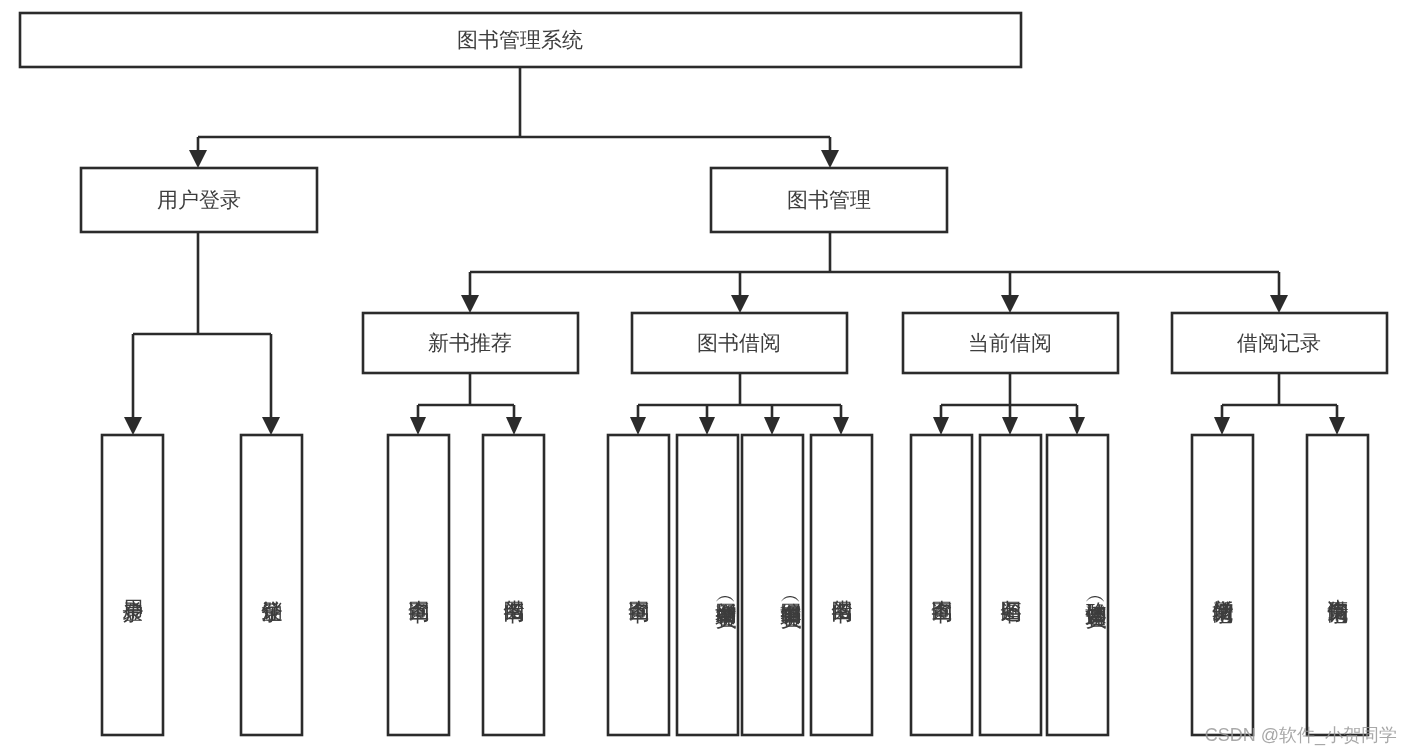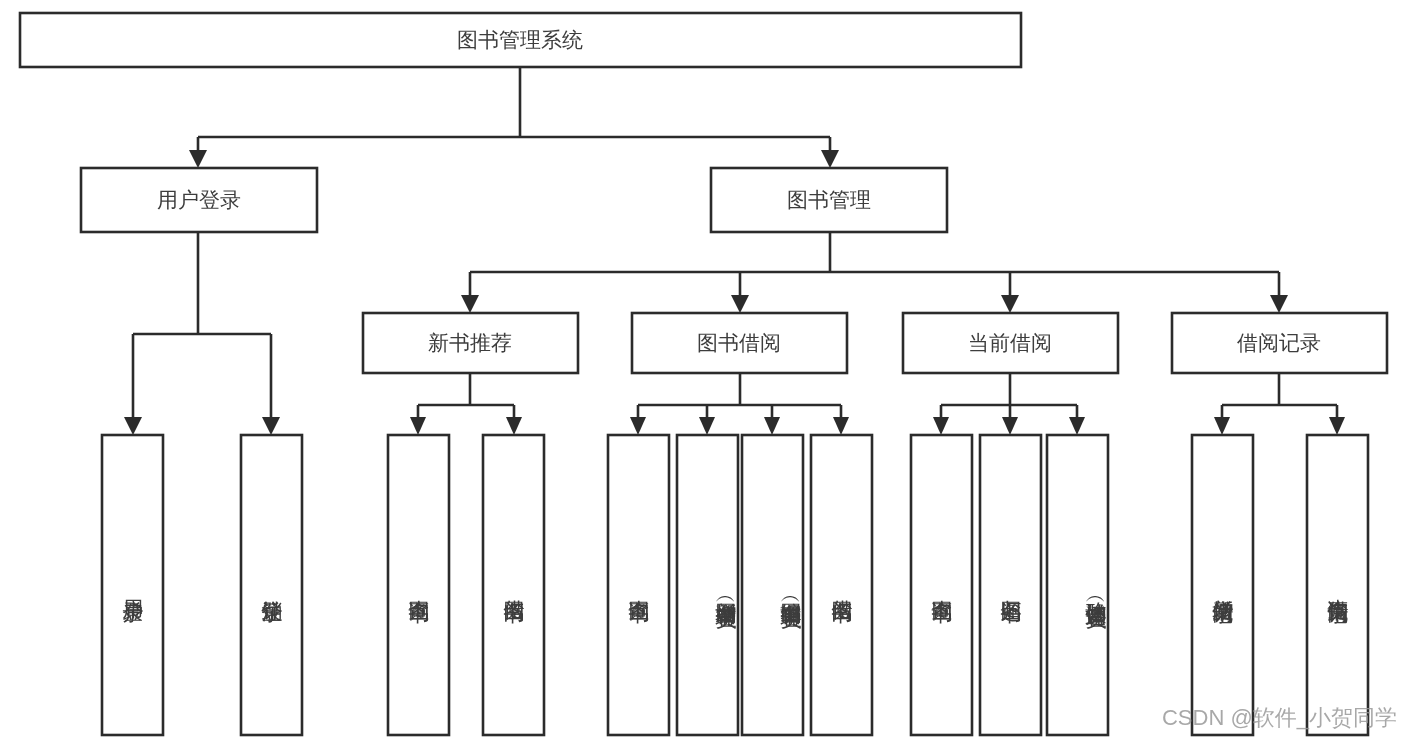--- a/index.html
+++ b/index.html
@@ -60,23 +60,23 @@
     display: flex;
     align-items: center;
     justify-content: center;
     text-align: center;
     white-space: nowrap;
     pointer-events: none;
   }
   .watermark {
     position: absolute;
     right: 8px;
-    bottom: 14px;
-    font-family: "Liberation Sans", "DejaVu Sans", sans-serif;
-    font-size: 22px;
+    bottom: 0;
+    font-family: "Liberation Sans", "DejaVu Sans", sans-serif;
+    font-size: 18px;
     color: #9a9a9a;
     opacity: 0.85;
     white-space: nowrap;
   }
 </style>
 </head>
 <body>
 
 <div id="diagram-root">
 

